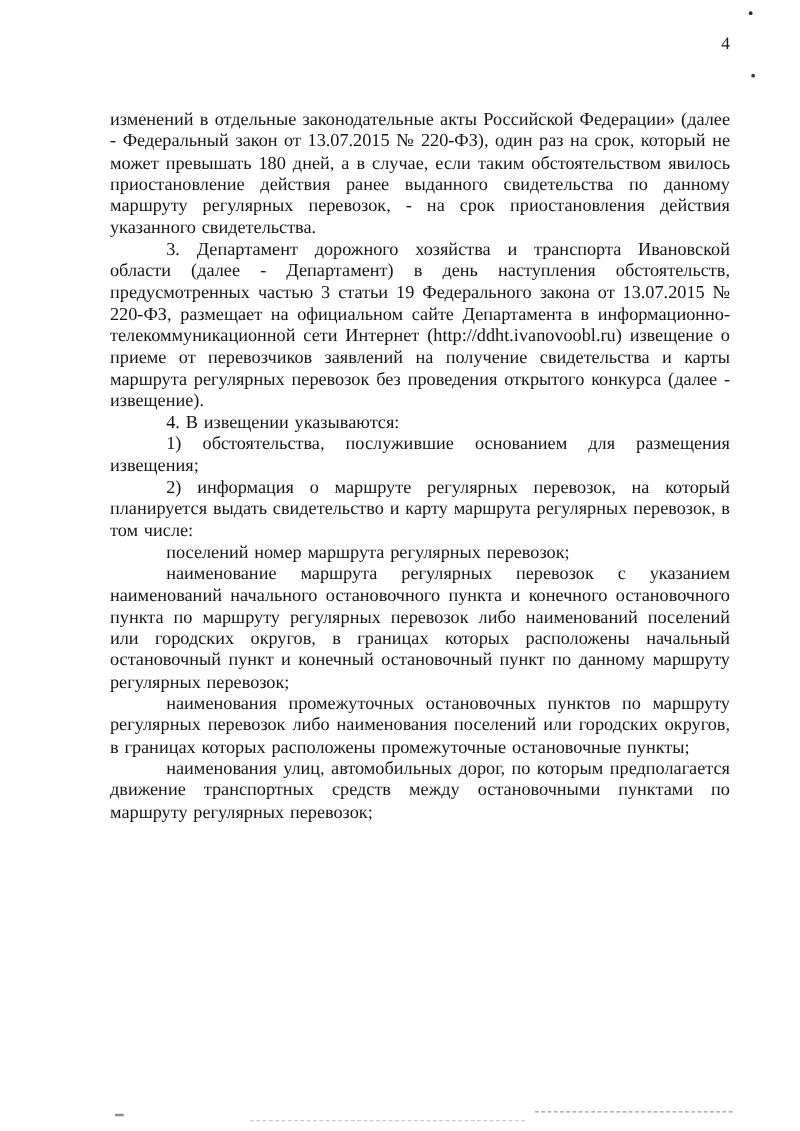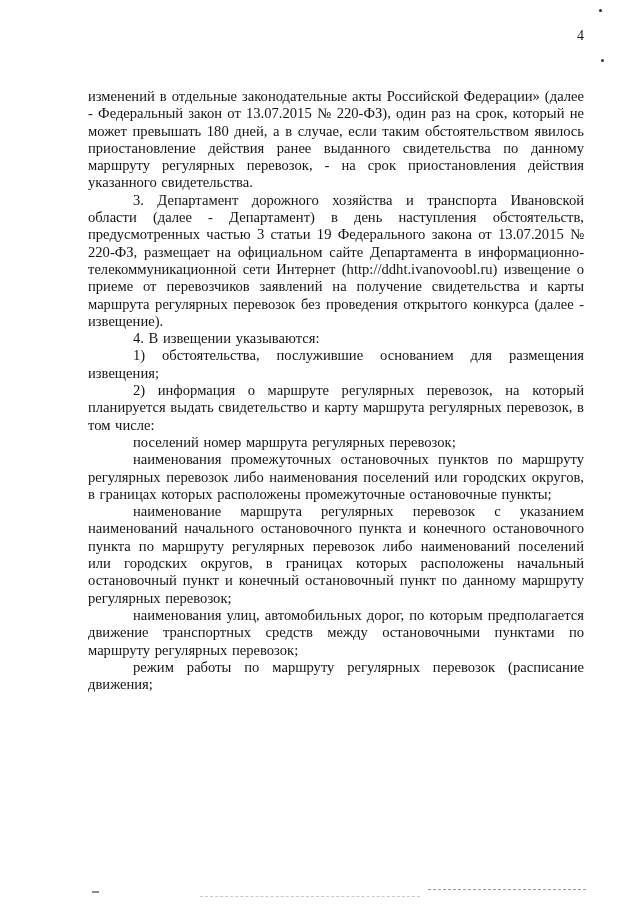--- a/index.html
+++ b/index.html
@@ -93,24 +93,23 @@
 <div class="page">
   <div class="content">
     <div class="page-number">4</div>
     <div class="text-block">
       <p class="continuation">изменений в отдельные законодательные акты Российской Федерации» (далее - Федеральный закон от 13.07.2015 № 220-ФЗ), один раз на срок, который не может превышать 180 дней, а в случае, если таким обстоятельством явилось приостановление действия ранее выданного свидетельства по данному маршруту регулярных перевозок, - на срок приостановления действия указанного свидетельства.</p>
       <p>3. Департамент дорожного хозяйства и транспорта Ивановской области (далее - Департамент) в день наступления обстоятельств, предусмотренных частью 3 статьи 19 Федерального закона от 13.07.2015 № 220-ФЗ, размещает на официальном сайте Департамента в информационно-телекоммуникационной сети Интернет (http://ddht.ivanovoobl.ru) извещение о приеме от перевозчиков заявлений на получение свидетельства и карты маршрута регулярных перевозок без проведения открытого конкурса (далее - извещение).</p>
       <p>4. В извещении указываются:</p>
       <p>1) обстоятельства, послужившие основанием для размещения извещения;</p>
       <p>2) информация о маршруте регулярных перевозок, на который планируется выдать свидетельство и карту маршрута регулярных перевозок, в том числе:</p>
       <p>поселений номер маршрута регулярных перевозок;</p>
+      <p>наименование маршрута регулярных перевозок с указанием наименований начального остановочного пункта и конечного остановочного пункта по маршруту регулярных перевозок либо наименований поселений или городских округов, в границах которых расположены начальный остановочный пункт и конечный остановочный пункт по данному маршруту регулярных перевозок;</p>
       <p>наименования промежуточных остановочных пунктов по маршруту регулярных перевозок либо наименования поселений или городских округов, в границах которых расположены промежуточные остановочные пункты;</p>
-      <p>наименование маршрута регулярных перевозок с указанием наименований начального остановочного пункта и конечного остановочного пункта по маршруту регулярных перевозок либо наименований поселений или городских округов, в границах которых расположены начальный остановочный пункт и конечный остановочный пункт по данному маршруту регулярных перевозок;</p>
       <p>наименования улиц, автомобильных дорог, по которым предполагается движение транспортных средств между остановочными пунктами по маршруту регулярных перевозок;</p>
-      <p>режим работы по маршруту регулярных перевозок (расписание движения;</p>
     </div>
   </div>
 
   <div class="artifact dot-top-1"></div>
   <div class="artifact dot-top-2"></div>
   <div class="artifact mark-bottom-left"></div>
   <div class="artifact dash-bottom-mid"></div>
   <div class="artifact dash-bottom-right"></div>
 </div>
 

